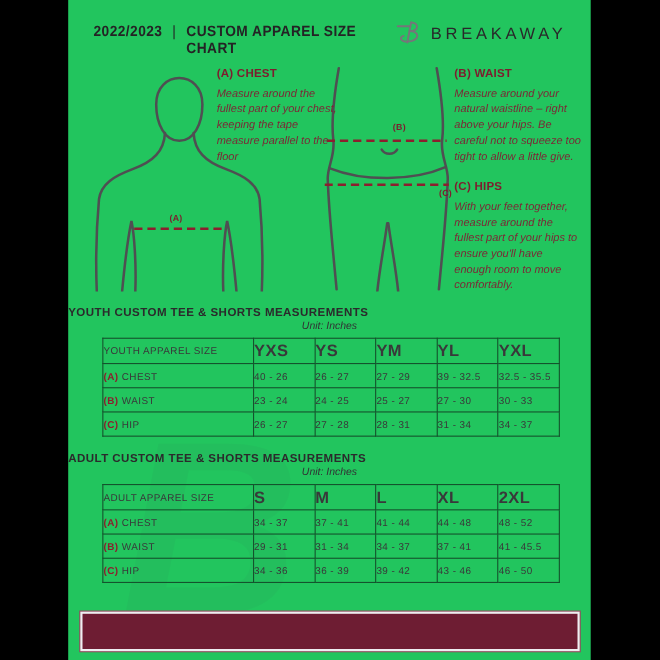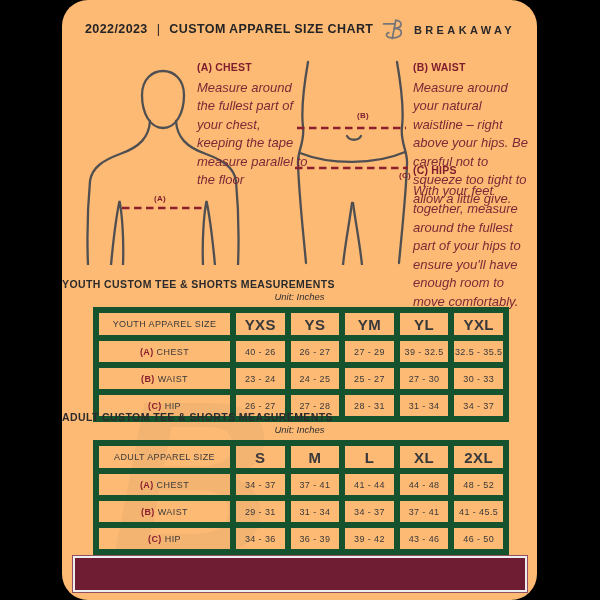--- a/index.html
+++ b/index.html
@@ -1,48 +1,48 @@
 <!DOCTYPE html>
 <html><head>
 <meta charset="utf-8">
 <style>
   html,body{margin:0;padding:0;background:#000;}
   .canvas{position:relative;width:600px;height:600px;background:#000;overflow:hidden;
           font-family:"Liberation Sans",sans-serif;}
-  .page{position:absolute;left:62px;top:0;width:475px;height:600px;background:#fdba74;border-radius:26px;}
+  .page{position:absolute;left:62px;top:0;width:475px;height:600px;background:#22c55e;}
 
   
   .header{position:absolute;left:23px;right:22px;top:21px;display:flex;
           justify-content:space-between;align-items:flex-start;}
   .header-title{font-weight:bold;font-size:12.5px;letter-spacing:.4px;color:#242325;
                 display:flex;gap:9px;align-items:baseline;transform:scaleY(1.08);transform-origin:top left;}
   .header-title .divider{font-weight:400;}
   .brand{display:flex;align-items:center;gap:7px;margin-top:-4px;}
-  .brand-text{font-size:11px;font-weight:bold;letter-spacing:3.4px;color:#29282a;}
+  .brand-text{font-size:15px;font-weight:normal;letter-spacing:3.4px;color:#29282a;}
 
   
   .fig{position:absolute;}
   .fig path{fill:none;stroke:#4f4f52;stroke-width:2.3;stroke-linecap:round;}
   .fig .dash{stroke:#8c1f2e;stroke-width:2.3;stroke-dasharray:7.5 4.5;stroke-linecap:butt;}
   .marker{position:absolute;font-size:8px;font-weight:bold;color:#7e1c2e;letter-spacing:.3px;}
 
   
   .instr{position:absolute;width:112px;}
   .instr h3{margin:0;font-size:10.5px;font-weight:bold;color:#7e1c2e;letter-spacing:.2px;}
-  .instr p{margin:6px 0 0;font-size:13px;line-height:1.42;font-style:italic;color:#7c2836;}
+  .instr p{margin:6px 0 0;font-size:10px;line-height:1.42;font-style:italic;color:#7c2836;}
 
   
   .tbl-title{position:absolute;left:0;right:0;text-align:left;font-weight:bold;
              font-size:10.5px;letter-spacing:.4px;color:#2b2a2c;}
   .tbl-unit{position:absolute;left:0;right:0;text-align:center;font-style:italic;
             font-size:9.5px;color:#323134;}
   table.size-table{position:absolute;left:31px;width:416px;border-collapse:collapse;
                    table-layout:fixed;font-size:9px;color:#39383a;letter-spacing:.4px;}
   table.size-table col.c0{width:137px;}
-  table.size-table td{border:6px solid #14532d;height:21px;text-align:center;padding:0;}
+  table.size-table td{border:1px solid #14532d;height:21px;text-align:left;padding:0;}
   table.size-table tr.head td{height:22px;}
   td.rowlabel{text-align:left;padding-left:12px;}
   td.colhead{font-weight:bold;font-size:15px;}
   .prefix{color:#8c1f2e;font-weight:bold;margin-right:3px;}
 
   
   .watermark{position:absolute;left:48px;top:368px;font-size:225px;line-height:1;
              font-weight:bold;font-style:italic;color:#3c3b50;opacity:.045;pointer-events:none;}
   .footer{position:absolute;left:11px;top:556px;width:450px;height:32px;background:#6e1d33;
           border:2px solid #efeef1;box-shadow:0 0 0 1px #91505f;}

